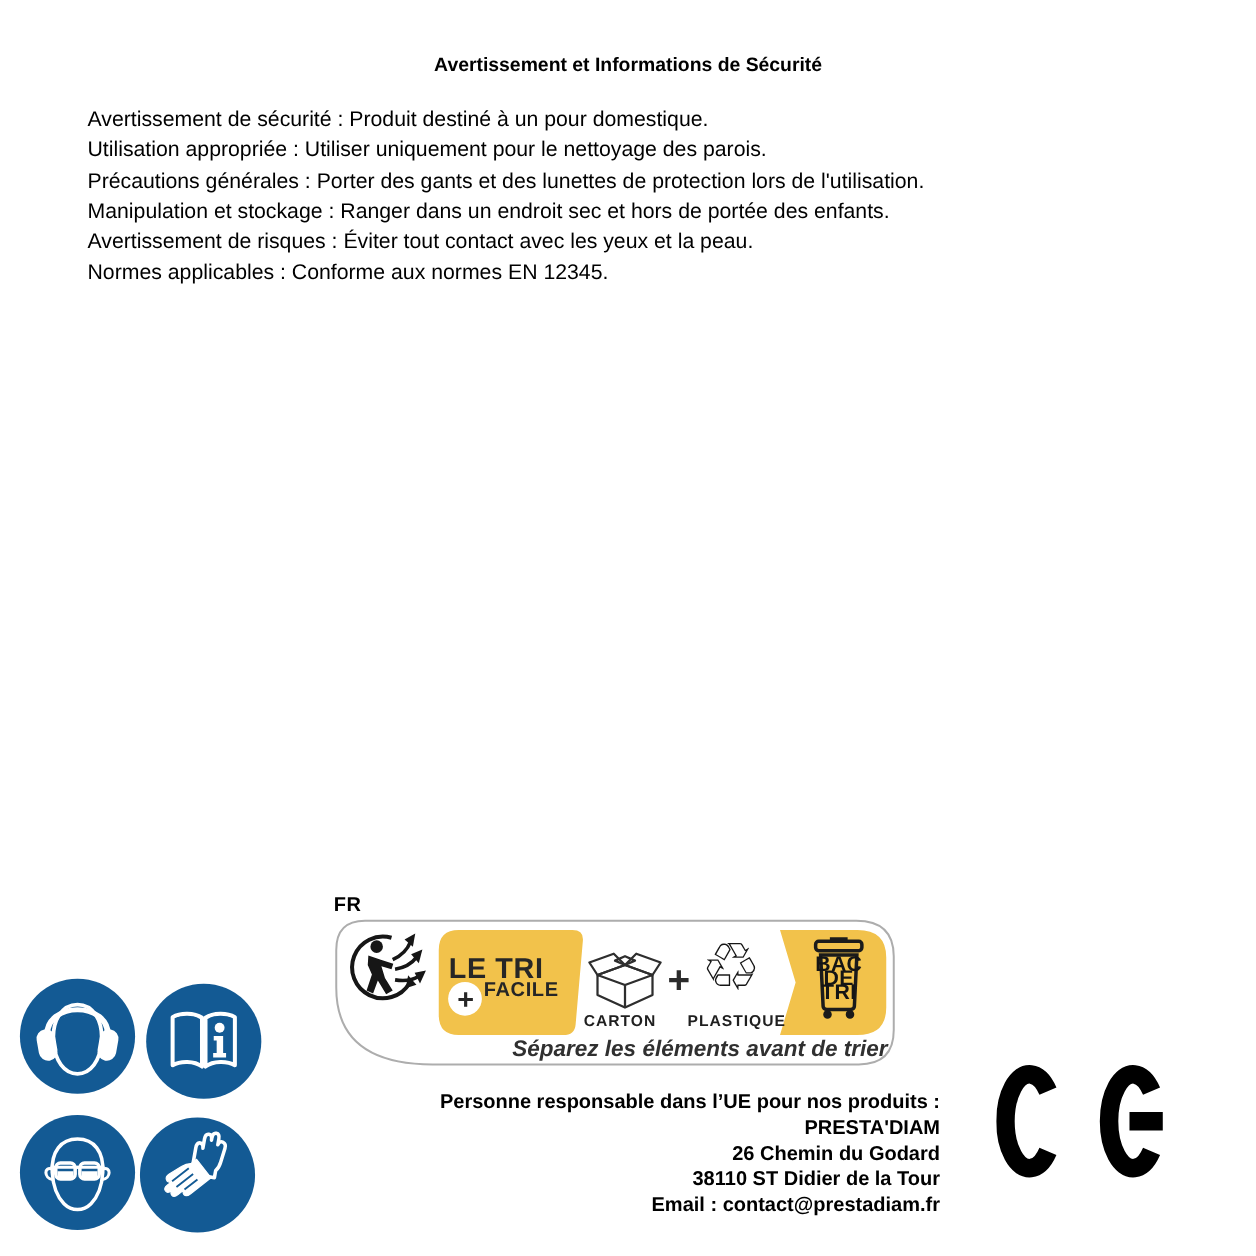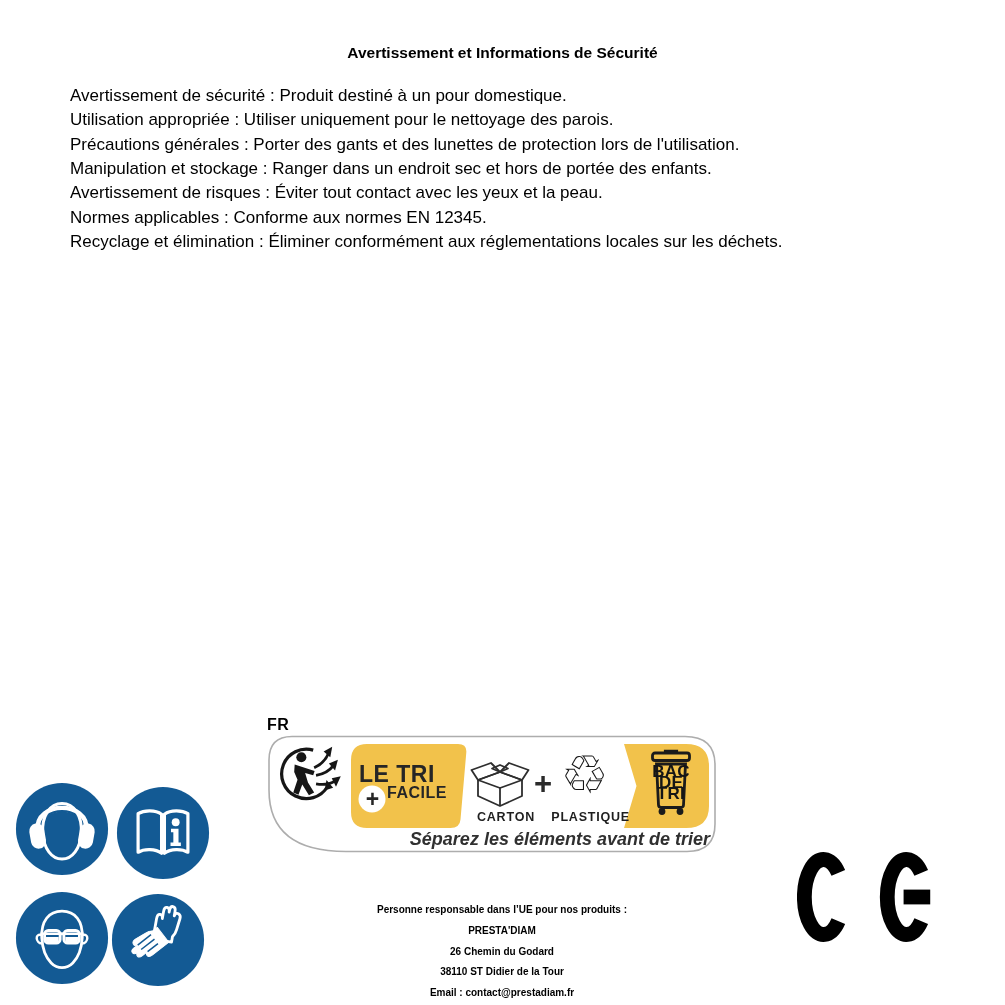--- a/index.html
+++ b/index.html
@@ -23,46 +23,45 @@
   .stroke-blue{stroke:var(--blue);}
   
   .trilabel{left:266px;top:735px;width:452px;height:120px;}
   .trilabel .fr{position:absolute;left:1px;top:-19px;font-size:16px;font-weight:bold;letter-spacing:.5px;}
   .labelbg{position:absolute;left:0;top:0;width:452px;height:119px;}
   .fill-yellow{fill:var(--yellow);}
   .box-stroke{stroke:var(--labelborder);}
   .letri{position:absolute;left:93px;top:26px;font-size:23px;font-weight:900;color:#262626;letter-spacing:.5px;}
   .facile{position:absolute;left:121px;top:49px;font-size:16px;font-weight:900;color:#262626;letter-spacing:.5px;}
   .plusbadge{position:absolute;left:97px;top:51px;width:19px;text-align:center;font-size:23px;font-weight:900;color:#262626;}
-  .matlabel{position:absolute;top:75px;font-size:12.5px;font-weight:bold;color:#1f1f1f;letter-spacing:.8px;text-align:right;}
+  .matlabel{position:absolute;top:75px;font-size:12.5px;font-weight:bold;color:#1f1f1f;letter-spacing:.8px;text-align:left;}
   .mat-left{left:201px;width:68px;}
   .mat-right{left:284px;width:80px;}
   .matplus{position:absolute;left:263px;top:31px;width:28px;text-align:center;font-size:31px;font-weight:bold;color:#2b2b2b;}
   .recycleglyph{position:absolute;left:295px;top:13px;font-size:53px;line-height:1;color:#161616;font-family:"DejaVu Sans",sans-serif;}
   .bintext{position:absolute;left:384px;top:32px;width:42px;text-align:center;font-size:17px;line-height:10.8px;font-weight:800;color:#151515;letter-spacing:.3px;}
   .separez{position:absolute;right:8px;top:94px;font-size:18px;font-style:italic;font-weight:600;color:#303030;}
   
-  .address{left:252px;top:872px;width:500px;text-align:center;font-size:10px;font-weight:bold;line-height:20.8px;margin-top:28px;}
+  .address{left:252px;top:872px;width:500px;text-align:right;font-size:16px;font-weight:bold;line-height:20.8px;}
   
   .ce{left:797px;top:851px;width:150px;height:92px;}
   .ce svg{display:block;width:100%;height:100%;}
 </style>
 </head>
 <body>
 
 <div class="abs title">Avertissement et Informations de Sécurité</div>
 
 <div class="abs safety">
   <div>Avertissement de sécurité : Produit destiné à un pour domestique.</div>
   <div>Utilisation appropriée : Utiliser uniquement pour le nettoyage des parois.</div>
   <div>Précautions générales : Porter des gants et des lunettes de protection lors de l'utilisation.</div>
   <div>Manipulation et stockage : Ranger dans un endroit sec et hors de portée des enfants.</div>
   <div>Avertissement de risques : Éviter tout contact avec les yeux et la peau.</div>
   <div>Normes applicables : Conforme aux normes EN 12345.</div>
-  <div>Recyclage et élimination : Éliminer conformément aux réglementations locales sur les déchets.</div>
 </div>
 
 <div class="abs picto" style="left:15px;top:782px;">
   <svg viewBox="0 0 100 100">
     <circle cx="50" cy="50" r="49" class="fill-blue"></circle>
     <path d="M 25,51 C 22,21 78,21 75,51" stroke="#fff" stroke-width="6.5" fill="none"></path>
     <path d="M 28,50 C 25.5,24.5 74.5,24.5 72,50" class="stroke-blue" stroke-width="2.4" fill="none"></path>
     <path d="M 50,23 C 63,23 71.5,36 70.5,54 C 69.5,71 61,82 50,82 C 39,82 30.5,71 29.5,54 C 28.5,36 37,23 50,23 Z" stroke="#fff" stroke-width="3.2" fill="none"></path>
     <rect x="16" y="44" width="16" height="27" rx="8" fill="#fff" transform="rotate(-10 24 57)"></rect>
     <rect x="68" y="44" width="16" height="27" rx="8" fill="#fff" transform="rotate(10 76 57)"></rect>

